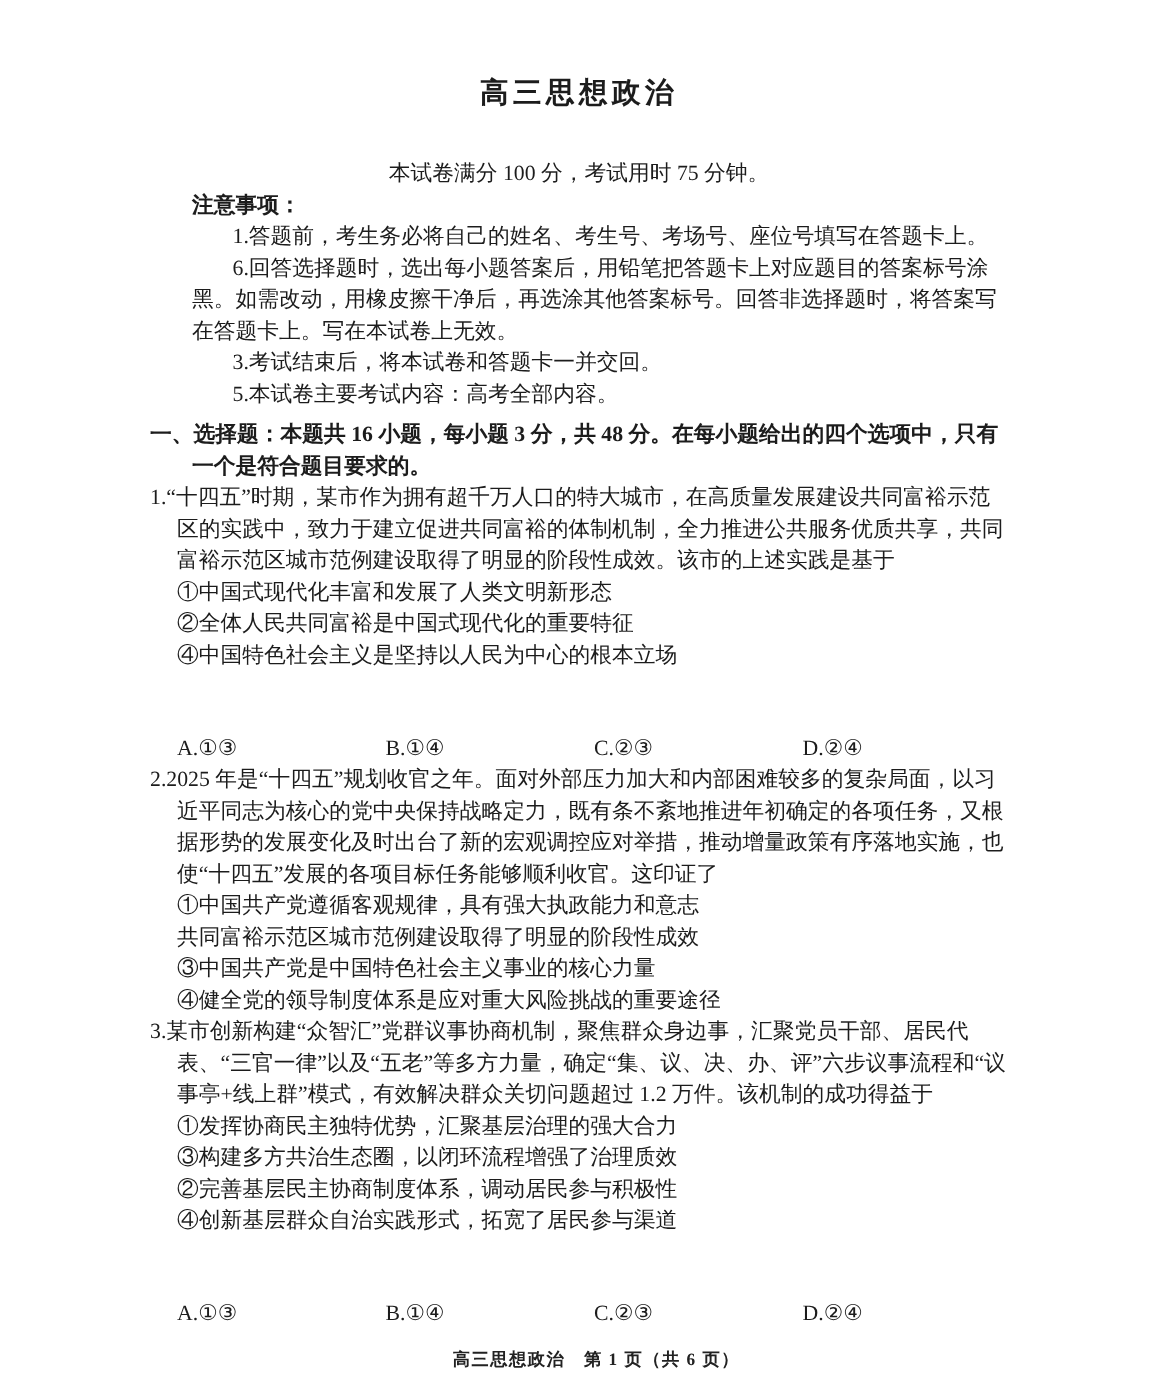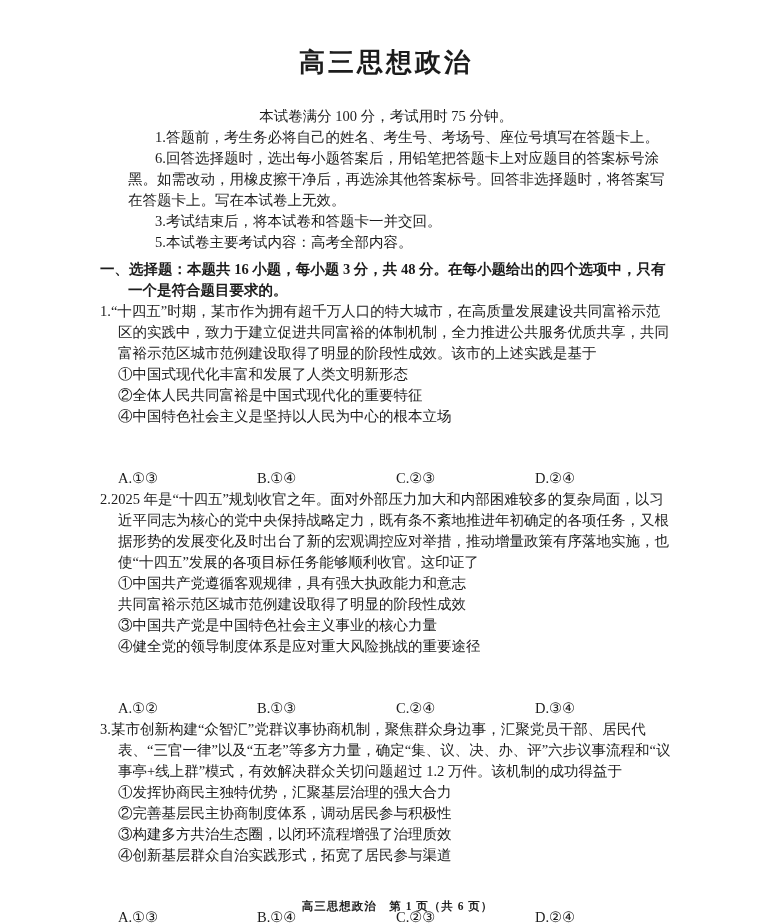--- a/index.html
+++ b/index.html
@@ -11,21 +11,21 @@
     color: #1c1c1c;
     overflow: hidden;
   }
   .page {
     position: absolute; inset: 0;
     padding: 46px 99px 0 100px;
     font-size: 14.5px;
     line-height: 21px;
   }
   .title {
-    font-size: 26px;
+    font-size: 19px;
     line-height: 34px;
     font-weight: bold;
     text-align: center;
     letter-spacing: 3px;
     margin-bottom: 26px;
   }
   .subtitle { text-align: center; }
   .notice-block { margin-left: 28px; }
   .notice-heading { font-weight: bold; }
   .notice-item { text-indent: 27px; }
@@ -60,20 +60,21 @@
 </head>
 <body>
 
 <div class="page">
 
   <h1 class="title">高三思想政治</h1>
 
   <p class="subtitle">本试卷满分 100 分，考试用时 75 分钟。</p>
 
   <div class="notice-block">
+    <p class="notice-heading">注意事项：</p>
     <p class="notice-item">1.答题前，考生务必将自己的姓名、考生号、考场号、座位号填写在答题卡上。</p>
     <p class="notice-item">6.回答选择题时，选出每小题答案后，用铅笔把答题卡上对应题目的答案标号涂黑。如需改动，用橡皮擦干净后，再选涂其他答案标号。回答非选择题时，将答案写在答题卡上。写在本试卷上无效。</p>
     <p class="notice-item">3.考试结束后，将本试卷和答题卡一并交回。</p>
     <p class="notice-item">5.本试卷主要考试内容：高考全部内容。</p>
   </div>
 
   <p class="section-heading">一、选择题：本题共 16 小题，每小题 3 分，共 48 分。在每小题给出的四个选项中，只有一个是符合题目要求的。</p>
 
   <div class="question">
     <p class="question-stem"><span>1.</span><span>“十四五”时期，某市作为拥有超千万人口的特大城市，在高质量发展建设共同富裕示范区的实践中，致力于建立促进共同富裕的体制机制，全力推进公共服务优质共享，共同富裕示范区城市范例建设取得了明显的阶段性成效。该市的上述实践是基于</span></p>
@@ -87,33 +88,27 @@
       <span class="option">D.②④</span>
     </div>
   </div>
 
   <div class="question">
     <p class="question-stem"><span>2.</span><span>2025 年是“十四五”规划收官之年。面对外部压力加大和内部困难较多的复杂局面，以习近平同志为核心的党中央保持战略定力，既有条不紊地推进年初确定的各项任务，又根据形势的发展变化及时出台了新的宏观调控应对举措，推动增量政策有序落地实施，也使“十四五”发展的各项目标任务能够顺利收官。这印证了</span></p>
     <p class="statement">①中国共产党遵循客观规律，具有强大执政能力和意志</p>
     <p class="statement">共同富裕示范区城市范例建设取得了明显的阶段性成效</p>
     <p class="statement">③中国共产党是中国特色社会主义事业的核心力量</p>
     <p class="statement">④健全党的领导制度体系是应对重大风险挑战的重要途径</p>
-    <div class="options-row">
-      <span class="option">A.①②</span>
-      <span class="option">B.①③</span>
-      <span class="option">C.②④</span>
-      <span class="option">D.③④</span>
-    </div>
   </div>
 
   <div class="question">
     <p class="question-stem"><span>3.</span><span>某市创新构建“众智汇”党群议事协商机制，聚焦群众身边事，汇聚党员干部、居民代表、“三官一律”以及“五老”等多方力量，确定“集、议、决、办、评”六步议事流程和“议事亭+线上群”模式，有效解决群众关切问题超过 1.2 万件。该机制的成功得益于</span></p>
     <p class="statement">①发挥协商民主独特优势，汇聚基层治理的强大合力</p>
+    <p class="statement">③构建多方共治生态圈，以闭环流程增强了治理质效</p>
     <p class="statement">②完善基层民主协商制度体系，调动居民参与积极性</p>
-    <p class="statement">③构建多方共治生态圈，以闭环流程增强了治理质效</p>
     <p class="statement">④创新基层群众自治实践形式，拓宽了居民参与渠道</p>
     <div class="options-row">
       <span class="option">A.①③</span>
       <span class="option">B.①④</span>
       <span class="option">C.②③</span>
       <span class="option">D.②④</span>
     </div>
   </div>
 
 </div>

